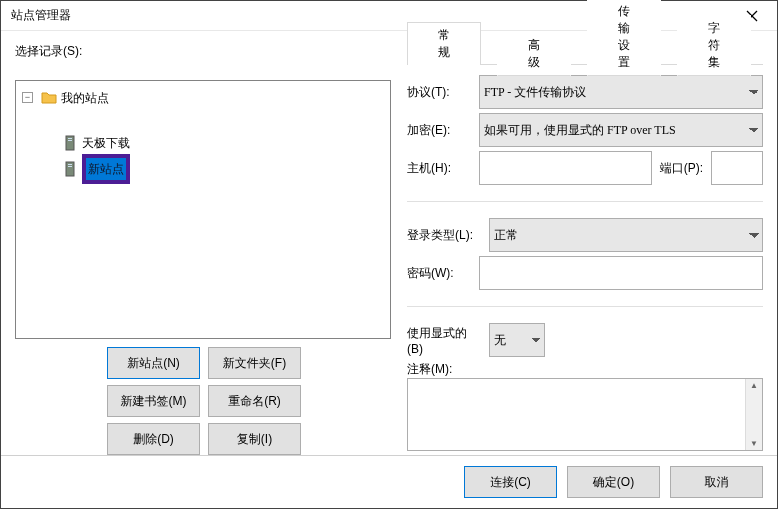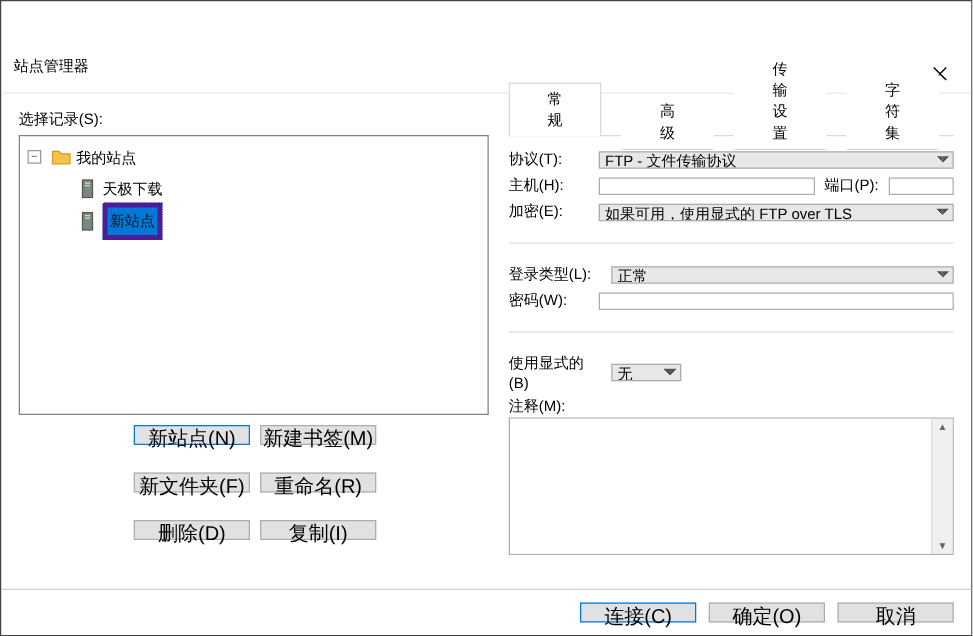--- a/index.html
+++ b/index.html
@@ -11,53 +11,52 @@
     background: #fff;
   }
   .window {
     width: 778px; height: 509px;
     border: 1px solid #434343;
     background: #fff;
     display: flex; flex-direction: column;
   }
   .titlebar {
     height: 30px;
-    display: flex; align-items: flex-start;
+    display: flex; align-items: center;
     padding: 0 4px 0 10px;
     border-bottom: 1px solid #e8e8e8;
-    margin-top: 44px;
   }
   .titlebar .title { flex: 1; }
   .titlebar .close {
     width: 42px; height: 28px;
     display: flex; align-items: center; justify-content: center;
     cursor: default;
   }
   .body {
     flex: 1;
     display: flex;
     padding: 10px 14px 4px 14px;
     gap: 16px;
     min-height: 0;
   }
   .left {
     width: 376px;
     display: flex; flex-direction: column;
   }
-  .left-label { margin: 2px 0 4px 0; }
+  .left-label { margin: 2px 0 20px 0; }
   .tree-box {
     flex: 1;
     border: 1px solid #828282;
     background: #fff;
     padding: 4px 2px;
     overflow: auto;
   }
   .tree ul { list-style: none; margin: 0; padding-left: 0; }
   .tree > ul { padding-left: 4px; }
-  .tree ul ul { padding-left: 22px; }
+  .tree ul ul { padding-left: 22px; margin-top: 20px; }
   .tree li { white-space: nowrap; line-height: 22px; }
   .tree-row { display: inline-flex; align-items: center; gap: 4px; }
   .expander {
     width: 11px; height: 11px;
     border: 1px solid #999;
     display: inline-flex; align-items: center; justify-content: center;
     font-size: 9px; line-height: 1; color: #555;
     margin-right: 4px;
     background: #fff;
   }
@@ -73,23 +72,23 @@
     display: grid;
     grid-template-columns: 93px 93px;
     grid-auto-rows: 28px;
     gap: 10px 8px;
     justify-content: end;
     padding-right: 90px;
   }
   button.win {
     border: 1px solid #adadad;
     background: #e1e1e1;
-    font-family: inherit; font-size: 16px;
+    font-family: inherit; font-size: 12px;
     padding: 0;
-    height: 16px;
+    height: 32px;
     cursor: default;
   }
   button.win.primary { border: 1.5px solid #0078d7; }
   .right {
     flex: 1;
     display: flex; flex-direction: column;
     min-width: 0;
   }
   .tabs {
     display: flex;
@@ -109,22 +108,22 @@
     color: #000000;
   }
   .tab.active { background: #fff; z-index: 2; border-color:#d9d9d9; }
   .tabs .tab:not(.active){ border:1px solid transparent; border-bottom:1px solid #d9d9d9; top:12px; }
   .form-rows { display: flex; flex-direction: column; gap: 4px; }
   .row { display: flex; align-items: center; gap: 8px; }
   .row label.fld { width: 64px; flex: none; }
   .row label.fld-wide { width: 74px; flex: none; }
   select.win, input.win-in {
     border: 1px solid #adadad;
-    height: 14px;
-    font-family: Liberation Sans, sans-serif; font-size: 12px;
+    height: 34px;
+    font-family: Liberation Serif, serif; font-size: 12px;
     background: #fff;
     padding: 0 4px;
   }
   select.win {
     background: #e7e7e7;
     appearance: none;
     padding-right: 18px;
     background-image: linear-gradient(45deg, transparent 50%, #555 50%),
                       linear-gradient(135deg, #555 50%, transparent 50%);
     background-position: right 8px center, right 3px center;
@@ -142,21 +141,21 @@
     padding:2px;
   }
   .comments .sb {
     width:17px; background:#f0f0f0; border-left:1px solid #dcdcdc;
     display:flex; flex-direction:column; justify-content:space-between; align-items:center;
     color:#666; font-size:8px; padding:2px 0;
   }
   .footer {
     border-top: 1px solid #d0d0d0;
     padding: 10px 14px;
-    display: flex; justify-content: flex-end; gap: 10px; margin-top: 23px;
+    display: flex; justify-content: flex-end; gap: 10px;
   }
   .footer button.win { width: 93px; }
   svg.ic { width:16px; height:16px; flex:none; }
 </style>
 </head>
 <body>
 
 <div class="window">
   <div class="titlebar">
     <span class="title">站点管理器</span>
@@ -204,22 +203,22 @@
                   </svg>
                   <span class="sel-edit">新站点</span>
                 </span>
               </li>
             </ul>
           </li>
         </ul>
       </div>
       <div class="btn-grid">
         <button class="win primary">新站点(N)</button>
+        <button class="win">新文件夹(F)</button>
         <button class="win">新建书签(M)</button>
-        <button class="win">新文件夹(F)</button>
         <button class="win">重命名(R)</button>
         <button class="win">删除(D)</button>
         <button class="win">复制(I)</button>
       </div>
     </div>
 
     <div class="right">
       <div class="tabs">
         <div class="tab active">常规</div>
         <div class="tab">高级</div>
@@ -228,30 +227,30 @@
       </div>
 
       <div class="form-rows">
         <div class="row">
           <label class="fld">协议(T):</label>
           <select class="win" style="flex:1">
             <option>FTP - 文件传输协议</option>
           </select>
         </div>
         <div class="row">
+          <label class="fld">加密(E):</label>
+          <select class="win" style="flex:1">
+            <option>如果可用，使用显式的 FTP over TLS</option>
+          </select>
+        </div>
+        <div class="row">
           <label class="fld">主机(H):</label>
           <input class="win-in" style="flex: 1 1 0%;" value="">
           <label>端口(P):</label>
           <input class="win-in" style="width: 52px;" value="">
-        </div>
-        <div class="row">
-          <label class="fld">加密(E):</label>
-          <select class="win" style="flex:1">
-            <option>如果可用，使用显式的 FTP over TLS</option>
-          </select>
         </div>
 
         <div class="sep"></div>
 
         <div class="row">
           <label class="fld-wide">登录类型(L):</label>
           <select class="win" style="flex:1">
             <option>正常</option>
           </select>
         </div>

